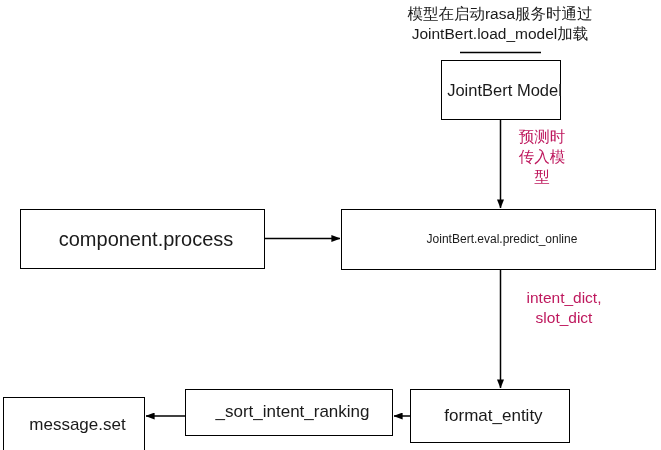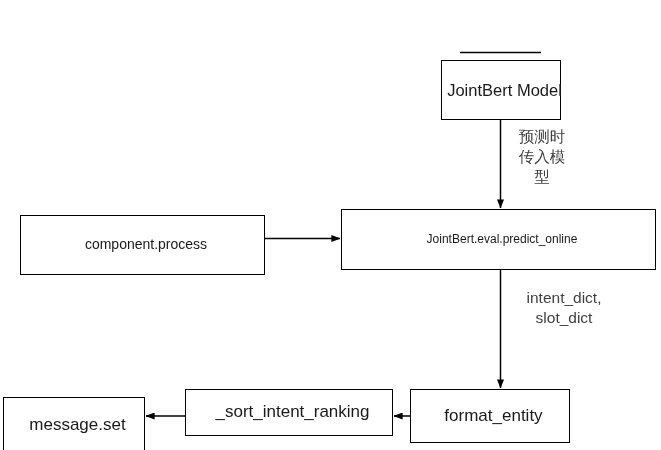--- a/index.html
+++ b/index.html
@@ -27,21 +27,21 @@
     align-items: center;
     justify-content: center;
     text-align: center;
     line-height: 1.22;
     white-space: nowrap;
     z-index: 3;
     padding-left: 7px;
   }
   .edge-label {
     position: absolute;
-    color: #404040;
+    color: #be185d;
     text-align: center;
     line-height: 1.28;
     white-space: pre;
     z-index: 4;
     background: transparent;
   }
   .annotation {
     position: absolute;
     color: #1a1a1a;
     text-align: center;
@@ -54,21 +54,21 @@
     left: 0;
     top: 0;
     width: 661px;
     height: 450px;
     z-index: 1;
     pointer-events: none;
   }
 
   
   #node-jointbert-model { left: 441px;  top: 60px;  width: 120px; height: 60px; font-size: 16.5px; }
-  #node-component-process { left: 20px; top: 215px; width: 245px; height: 60px; font-size: 14px; }
+  #node-component-process { left: 20px; top: 209px; width: 245px; height: 60px; font-size: 20px; }
   #node-predict-online { left: 341px;  top: 209px; width: 315px; height: 61px; font-size: 12px; }
   #node-format-entity { left: 410px;   top: 389px; width: 160px; height: 54px; font-size: 17px; }
   #node-sort-intent-ranking { left: 185px; top: 389px; width: 208px; height: 47px; font-size: 17px; }
   #node-message-set { left: 3px;       top: 389px; width: 142px; height: 56px; font-size: 17px; margin-top: 8px; }
 
   
   #annotation-load-model { left: 350px; top: 4px;  width: 300px; font-size: 15.5px; }
   #label-predict-pass-model { left: 512px; top: 127px; width: 60px; font-size: 15.5px; }
   #label-intent-slot-dict { left: 504px; top: 288px; width: 120px; font-size: 15.5px; text-align: center; }
 </style>
@@ -90,20 +90,22 @@
 
     <line x1="265" y1="238.5" x2="340" y2="238.5" stroke="#000000" stroke-width="1.5" marker-end="url(#arrowhead)"></line>
 
     <line x1="500.5" y1="270" x2="500.5" y2="388" stroke="#000000" stroke-width="1.5" marker-end="url(#arrowhead)"></line>
 
     <line x1="421" y1="416" x2="394" y2="416" stroke="#000000" stroke-width="1.5" marker-end="url(#arrowhead)"></line>
 
     <line x1="185" y1="416" x2="146" y2="416" stroke="#000000" stroke-width="1.5" marker-end="url(#arrowhead)"></line>
   </svg>
 
+  <div class="annotation" id="annotation-load-model">模型在启动rasa服务时通过
+JointBert.load_model加载</div>
 
   <div class="node" id="node-jointbert-model">JointBert
 Model</div>
 
   <div class="edge-label" id="label-predict-pass-model">预测时
 传入模
 型</div>
 
   <div class="node" id="node-component-process">component.process</div>
 

